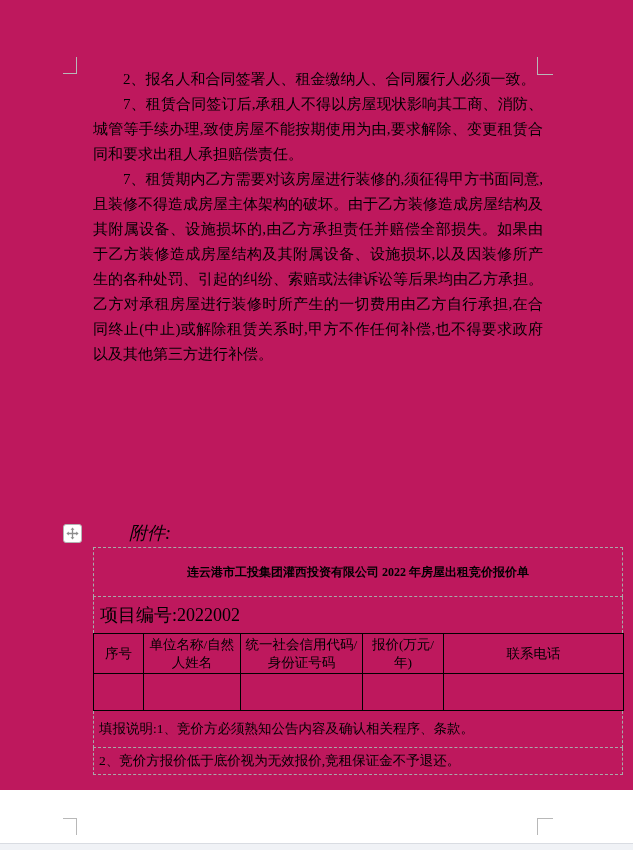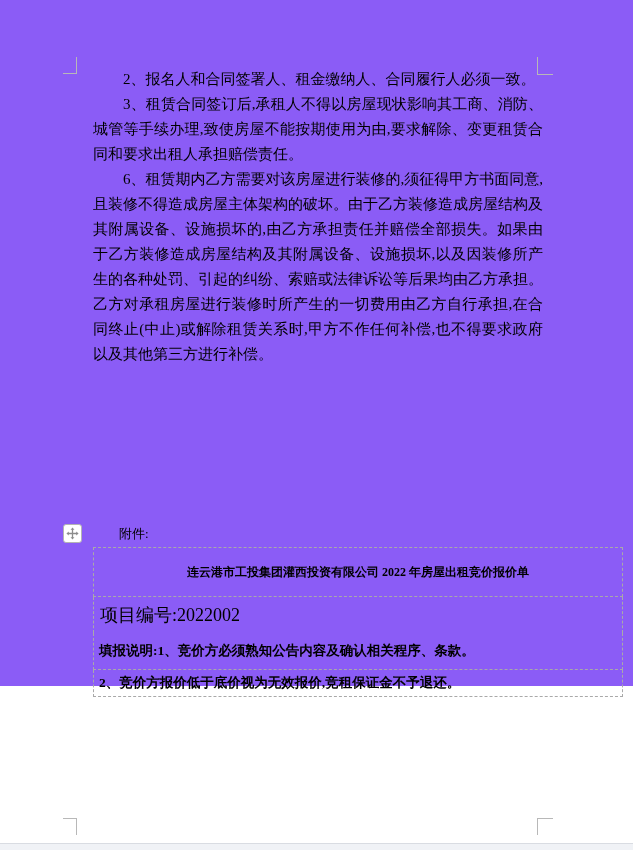--- a/index.html
+++ b/index.html
@@ -6,22 +6,22 @@
   html, body { width: 633px; height: 850px; }
   body {
     font-family: "Liberation Serif", "DejaVu Serif", serif;
     background: #ffffff;
     color: #000000;
     overflow: hidden;
   }
   .page {
     position: relative;
     width: 633px;
-    height: 686px;
-    background: #8b5cf6;
+    height: 790px;
+    background: #be185d;
   }
 
   
   .body-text {
     position: absolute;
     left: 93px;
     top: 67px;
     width: 450px;
     font-size: 15px;
     line-height: 25px;
@@ -31,23 +31,24 @@
     text-indent: 2em;
     word-break: break-all;
   }
 
   
   .attach-line {
     position: absolute;
     left: 93px;
     top: 521px;
     width: 450px;
-    font-size: 13px;
+    font-size: 18px;
     line-height: 25px;
     text-indent: 2em;
+    font-style: italic;
   }
   .move-handle {
     position: absolute;
     left: 63px;
     top: 524px;
     width: 19px;
     height: 19px;
     border: 1px solid #b4b4b4;
     border-radius: 3px;
     background: #ffffff;
@@ -79,21 +80,21 @@
     font-weight: bold;
     font-size: 12px;
     text-align: center;
   }
   .row-project {
     border-bottom: none;
     height: 36px;
     padding-left: 6px;
     font-size: 18px;
   }
-  .row-note { padding-left: 5px; font-weight: bold; }
+  .row-note { padding-left: 5px; }
   .row-note1 { height: 37px; }
   .row-note2 { height: 27px; }
   .row-note3 { height: 26px; }
 
   
   table.bid-grid {
     width: 530px;
     border-collapse: collapse;
     table-layout: fixed;
   }
@@ -140,40 +141,58 @@
 
 <div class="page">
 
   <div class="crop crop-tl"></div>
   <div class="crop crop-tr"></div>
   <div class="crop crop-bl"></div>
   <div class="crop crop-br"></div>
 
   <div class="body-text">
     <p>2、报名人和合同签署人、租金缴纳人、合同履行人必须一致。</p>
-    <p>3、租赁合同签订后,承租人不得以房屋现状影响其工商、消防、城管等手续办理,致使房屋不能按期使用为由,要求解除、变更租赁合同和要求出租人承担赔偿责任。</p>
-    <p>6、租赁期内乙方需要对该房屋进行装修的,须征得甲方书面同意,且装修不得造成房屋主体架构的破坏。由于乙方装修造成房屋结构及其附属设备、设施损坏的,由乙方承担责任并赔偿全部损失。如果由于乙方装修造成房屋结构及其附属设备、设施损坏,以及因装修所产生的各种处罚、引起的纠纷、索赔或法律诉讼等后果均由乙方承担。乙方对承租房屋进行装修时所产生的一切费用由乙方自行承担,在合同终止(中止)或解除租赁关系时,甲方不作任何补偿,也不得要求政府以及其他第三方进行补偿。</p>
+    <p>7、租赁合同签订后,承租人不得以房屋现状影响其工商、消防、城管等手续办理,致使房屋不能按期使用为由,要求解除、变更租赁合同和要求出租人承担赔偿责任。</p>
+    <p>7、租赁期内乙方需要对该房屋进行装修的,须征得甲方书面同意,且装修不得造成房屋主体架构的破坏。由于乙方装修造成房屋结构及其附属设备、设施损坏的,由乙方承担责任并赔偿全部损失。如果由于乙方装修造成房屋结构及其附属设备、设施损坏,以及因装修所产生的各种处罚、引起的纠纷、索赔或法律诉讼等后果均由乙方承担。乙方对承租房屋进行装修时所产生的一切费用由乙方自行承担,在合同终止(中止)或解除租赁关系时,甲方不作任何补偿,也不得要求政府以及其他第三方进行补偿。</p>
   </div>
 
   <div class="move-handle">
     <span style="display:flex">
       <svg width="13" height="13" viewBox="0 0 16 16" aria-hidden="true">
         <path d="M8 0.5 L10.4 3.4 H8.8 V7.2 H12.6 V5.6 L15.5 8 L12.6 10.4 V8.8 H8.8 V12.6 H10.4 L8 15.5 L5.6 12.6 H7.2 V8.8 H3.4 V10.4 L0.5 8 L3.4 5.6 V7.2 H7.2 V3.4 H5.6 Z" fill="#8c8c8c"></path>
       </svg>
     </span>
   </div>
 
   <div class="attach-line">附件:</div>
 
   <div class="attach-table">
 
     <div class="dash-row row-title">连云港市工投集团灌西投资有限公司 2022 年房屋出租竞价报价单</div>
 
     <div class="dash-row row-project">项目编号:2022002</div>
 
+    <table class="bid-grid">
+      <tbody>
+          <tr class="hdr">
+        <th class="c1">序号</th>
+        <th class="c2">单位名称/自然人姓名</th>
+        <th class="c3">统一社会信用代码/身份证号码</th>
+        <th class="c4">报价(万元/年)</th>
+        <th class="c5">联系电话</th>
+      </tr>
+      <tr class="body">
+        <td class="c1"></td>
+        <td class="c2"></td>
+        <td class="c3"></td>
+        <td class="c4"></td>
+        <td class="c5"></td>
+      </tr>
+    </tbody>
+      </table>
 
     <div class="dash-row row-note row-note1">填报说明:1、竞价方必须熟知公告内容及确认相关程序、条款。</div>
     <div class="dash-row row-note row-note2">2、竞价方报价低于底价视为无效报价,竞租保证金不予退还。</div>
 
   </div>
 
   <div class="bottom-strip"></div>
 
 </div>
 

